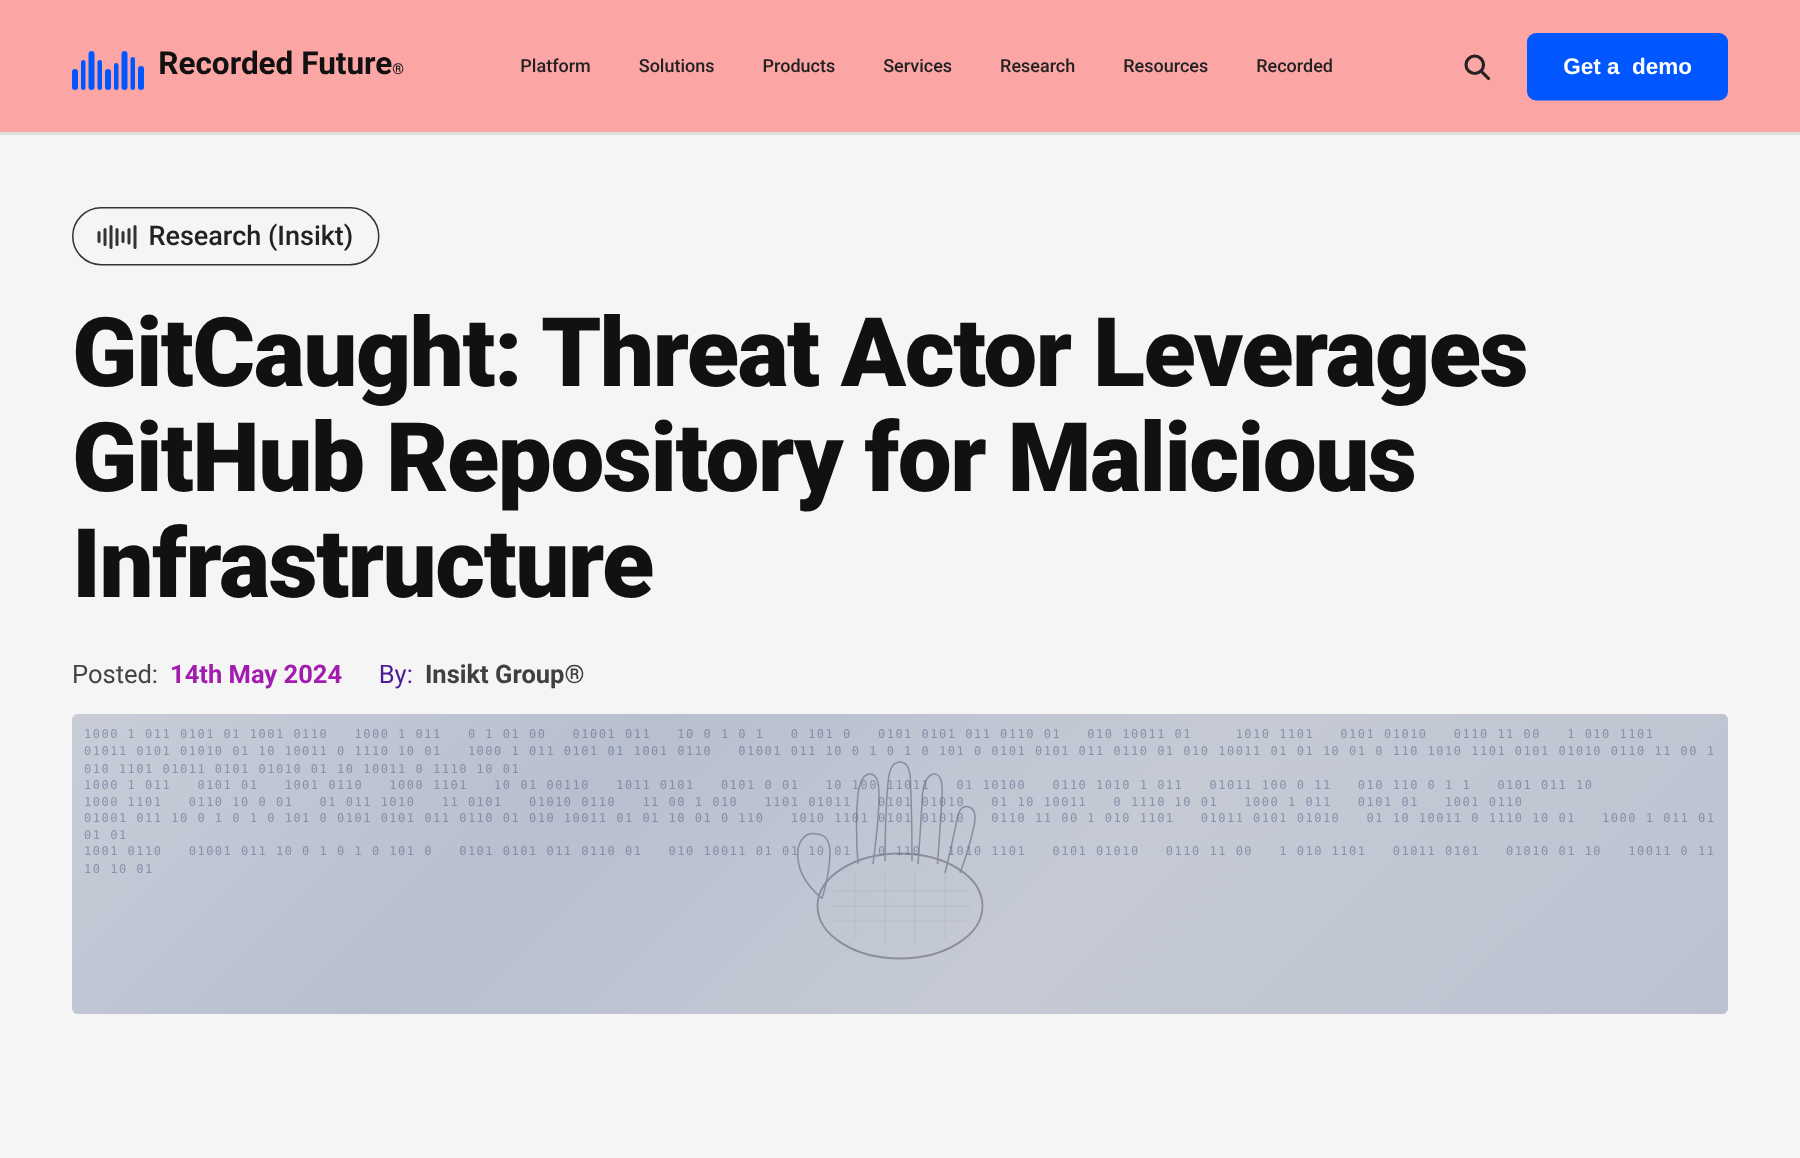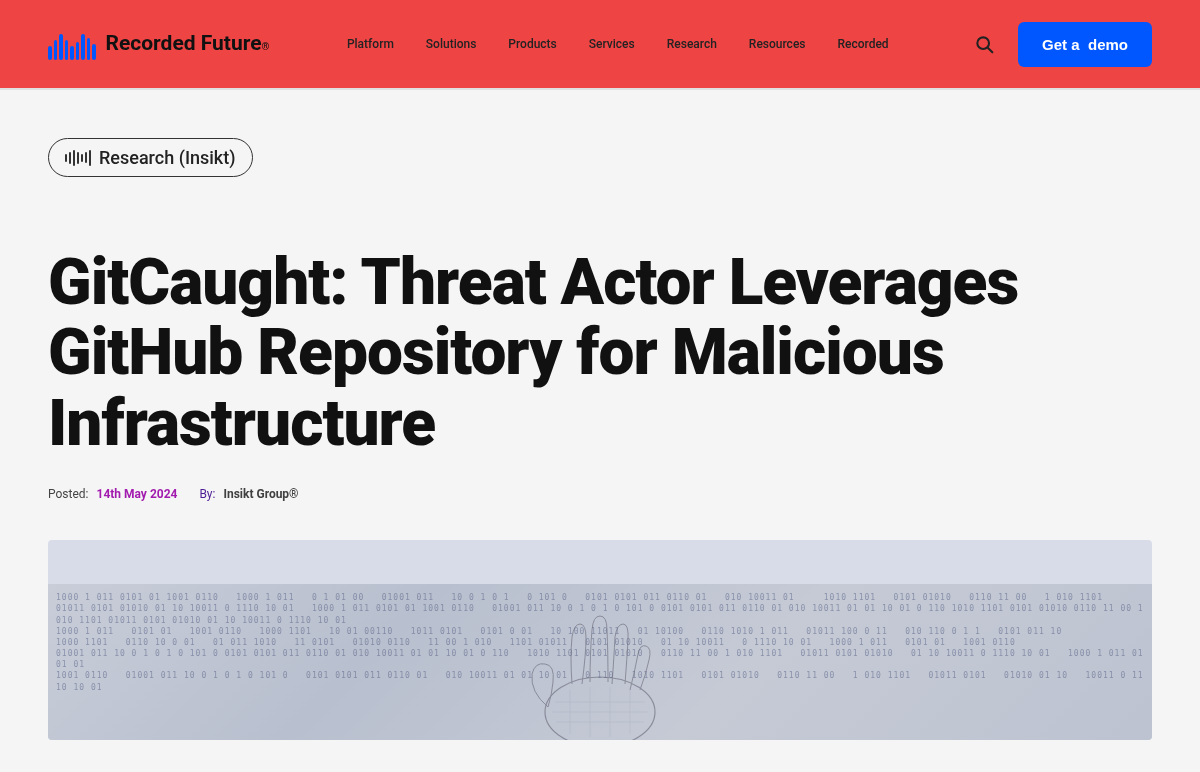--- a/index.html
+++ b/index.html
@@ -11,21 +11,21 @@
     body {
       font-family: -apple-system, BlinkMacSystemFont, 'Segoe UI', Roboto, sans-serif;
       background-color: #f5f5f5;
       width: 1200px;
       min-height: 772px;
       overflow-x: hidden;
     }
 
     
     header {
-      background-color: #ef4444;
+      background-color: #fca5a5;
       border-bottom: 2px solid #e0e0e0;
       display: flex;
       align-items: center;
       justify-content: space-between;
       padding: 0 48px;
       height: 90px;
       position: relative;
       z-index: 10;
     }
 
@@ -121,28 +121,27 @@
 
     
     h1 {
       font-size: 64px;
       font-weight: 900;
       line-height: 1.1;
       color: #111;
       margin-bottom: 28px;
       max-width: 1050px;
       letter-spacing: -1px;
-      margin-top: 47px;
     }
 
     
     .post-meta {
-      font-size: 12px;
+      font-size: 17px;
       color: #444;
-      margin-bottom: 39px;
+      margin-bottom: 16px;
       display: flex;
       align-items: center;
       gap: 8px;
     }
 
     .post-meta .label {
       font-weight: 400;
     }
 
     .post-meta .date {
@@ -175,21 +174,20 @@
     }
 
     .hero-image-inner {
       width: 100%;
       height: 100%;
       background: linear-gradient(135deg, #c8cdd8 0%, #b8bfce 30%, #c5cad5 60%, #bcc2d0 100%);
       display: flex;
       align-items: center;
       justify-content: center;
       position: relative;
-      margin-top: 44px;
     }
 
     
     .binary-overlay {
       position: absolute;
       top: 0;
       left: 0;
       right: 0;
       bottom: 0;
       font-family: monospace;

